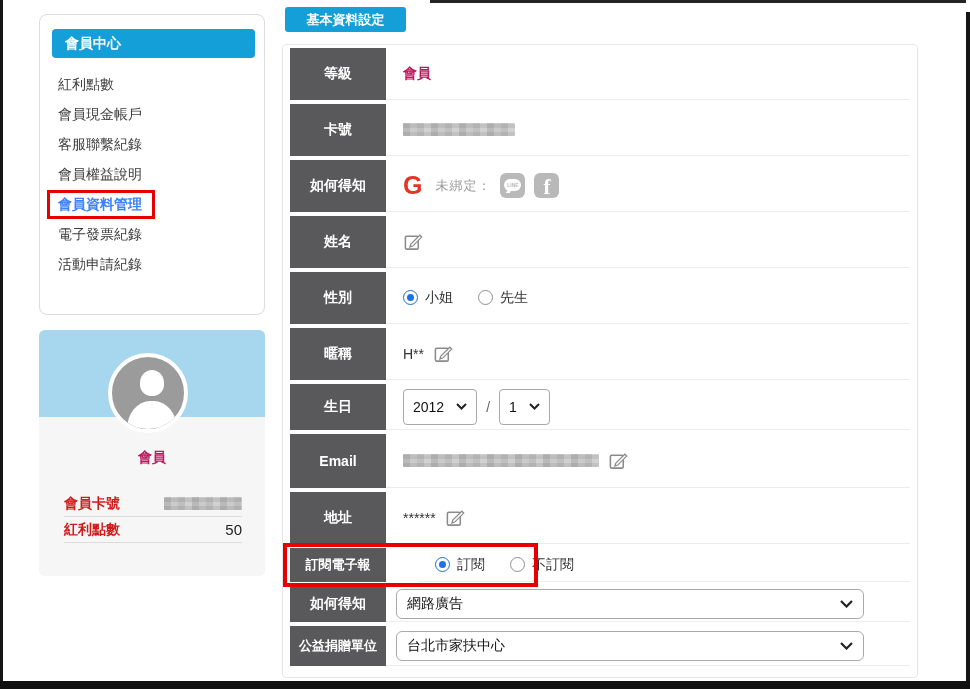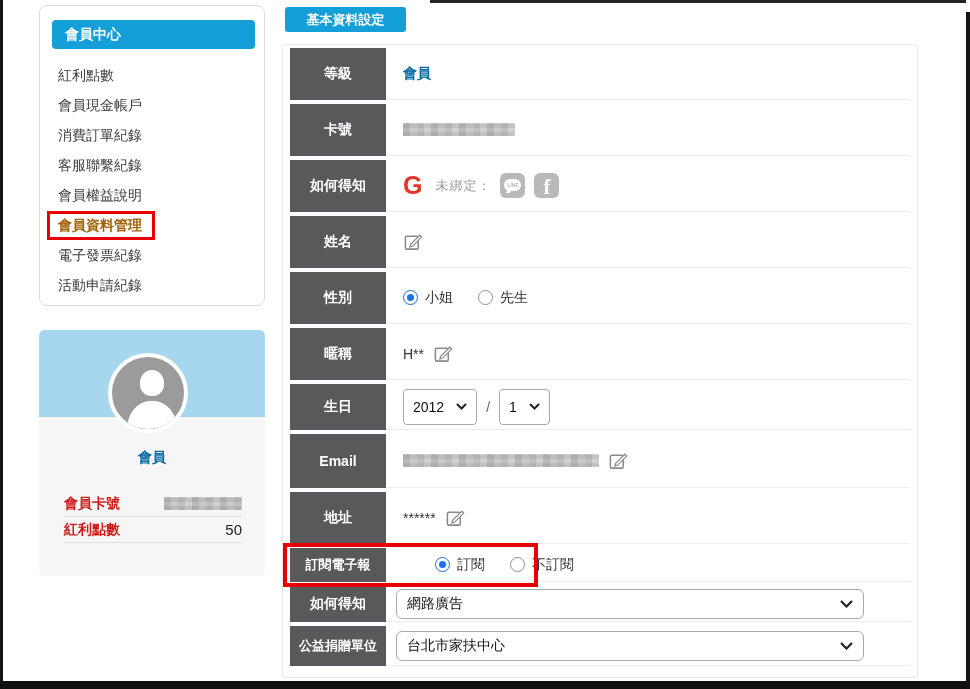--- a/index.html
+++ b/index.html
@@ -7,28 +7,28 @@
   body { font-family:"Liberation Sans","DejaVu Sans",sans-serif; background:#fff; position:relative; overflow:hidden; }
   .page { position:absolute; inset:0; background:#fff; }
 
   
   .frame-left   { position:absolute; left:0; top:0; width:3px; height:689px; background:#151515; }
   .frame-bottom { position:absolute; left:0; top:681px; width:970px; height:8px; background:#101010; }
   .frame-right  { position:absolute; left:966px; top:12px; width:4px; height:669px; background:#151515; }
   .frame-top    { position:absolute; left:430px; top:0; width:536px; height:3px; background:#242424; }
 
   
-  .side-nav { position:absolute; left:39px; top:5px; width:226px; height:301px; background:#fff;
+  .side-nav { position:absolute; left:39px; top:14px; width:226px; height:301px; background:#fff;
               border:1px solid #dcdcdc; border-radius:8px; }
   .side-nav-header { margin:14px 9px 0 12px; height:29px; background:#149fd8; border-radius:4px;
                      color:#fff; font-weight:bold; font-size:14px; line-height:29px; padding-left:13px; cursor:pointer; }
   .side-list { margin-top:11px; }
   .side-item { height:30px; line-height:30px; padding-left:18px; font-size:14px; color:#3c3c3c; cursor:pointer; }
   .side-item .boxed { display:inline-block; border:3px solid #e60000; line-height:23px; padding:0 10px 0 8px;
-                      margin-left:-11px; font-weight:bold; color:#a16207; }
+                      margin-left:-11px; font-weight:bold; color:#3b82f6; }
 
   
   .profile-card { position:absolute; left:39px; top:330px; width:226px; height:246px; background:#f6f6f6;
                   border-radius:6px; overflow:hidden; }
   .pc-blue { height:87px; background:#a6d7ee; }
   .avatar { position:absolute; left:69px; top:23px; width:80px; height:80px; background:#9b9b9b;
             border:4px solid #fff; border-radius:50%; overflow:hidden; }
   .avatar::before { content:""; position:absolute; left:28px; top:13px; width:24px; height:26px;
                     background:#fff; border-radius:50% 50% 45% 45%; }
   .avatar::after  { content:""; position:absolute; left:15px; top:44px; width:50px; height:34px;
@@ -52,21 +52,21 @@
               line-height:25px; cursor:pointer; }
   .form-panel { position:absolute; left:282px; top:44px; width:636px; height:634px; background:#fff;
                 border:1px solid #e7e7e7; border-radius:4px; padding:3px 7px; }
   .frow { display:flex; margin-bottom:4px; position:relative; }
   .flabel { width:96px; flex:0 0 96px; background:#59595b; color:#fff; font-weight:bold; font-size:14px;
             display:flex; align-items:center; justify-content:center; text-align:center; }
   .fcontent { flex:1; border-bottom:1px solid #ededed; display:flex; align-items:center;
               padding-left:17px; gap:9px; font-size:14px; color:#333; }
   .h52 { height:52px; } .h46 { height:46px; } .h54 { height:54px; } .h34 { height:34px;gap:32px; }
   .h36 { height:36px; } .h40 { height:40px; }
-  .blue-text { color:#0369a1; font-weight:bold; }
+  .blue-text { color:#be185d; font-weight:bold; }
 
   .red-outline { position:absolute; left:-7px; top:-5px; width:255px; height:calc(100% + 10px);
                  border:4px solid #e60000; pointer-events:none; z-index:5; }
 
   
   .g-icon { font-size:25px; font-weight:bold; color:#e33527; line-height:25px; margin-right:4px; cursor:pointer; }
   .muted { color:#9a9a9a; font-size:13px; letter-spacing:1px; }
   .line-icon { width:25px; height:25px; background:#b9b9b9; border-radius:6px; position:relative; cursor:pointer; }
   .line-icon .bubble { position:absolute; left:4px; top:6px; width:17px; height:12px; background:#fff;
                        border-radius:6px; font-size:5px; font-weight:bold; color:#b9b9b9;
@@ -102,21 +102,20 @@
   <div class="frame-top"></div>
   <div class="frame-left"></div>
   <div class="frame-right"></div>
   <div class="frame-bottom"></div>
 
   <div class="side-nav">
     <div class="side-nav-header">會員中心</div>
     <div class="side-list">
       <div class="side-item"><span>紅利點數</span></div>
       <div class="side-item"><span>會員現金帳戶</span></div>
-      <div class="side-item"><span>消費訂單紀錄</span></div>
       <div class="side-item"><span>客服聯繫紀錄</span></div>
       <div class="side-item"><span>會員權益說明</span></div>
       <div class="side-item"><span class="boxed">會員資料管理</span></div>
       <div class="side-item"><span>電子發票紀錄</span></div>
       <div class="side-item"><span>活動申請紀錄</span></div>
     </div>
   </div>
 
   <div class="profile-card">
     <div class="pc-blue"></div>

